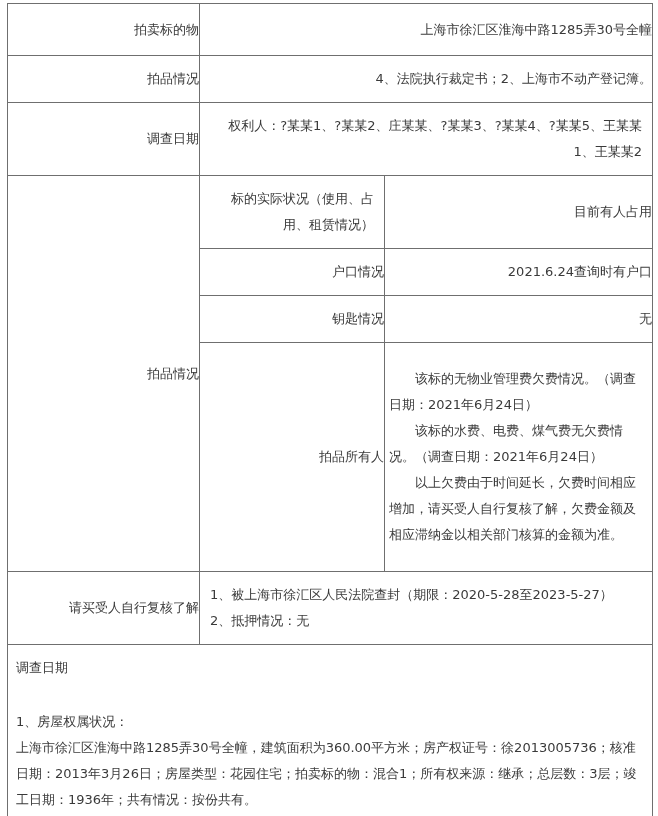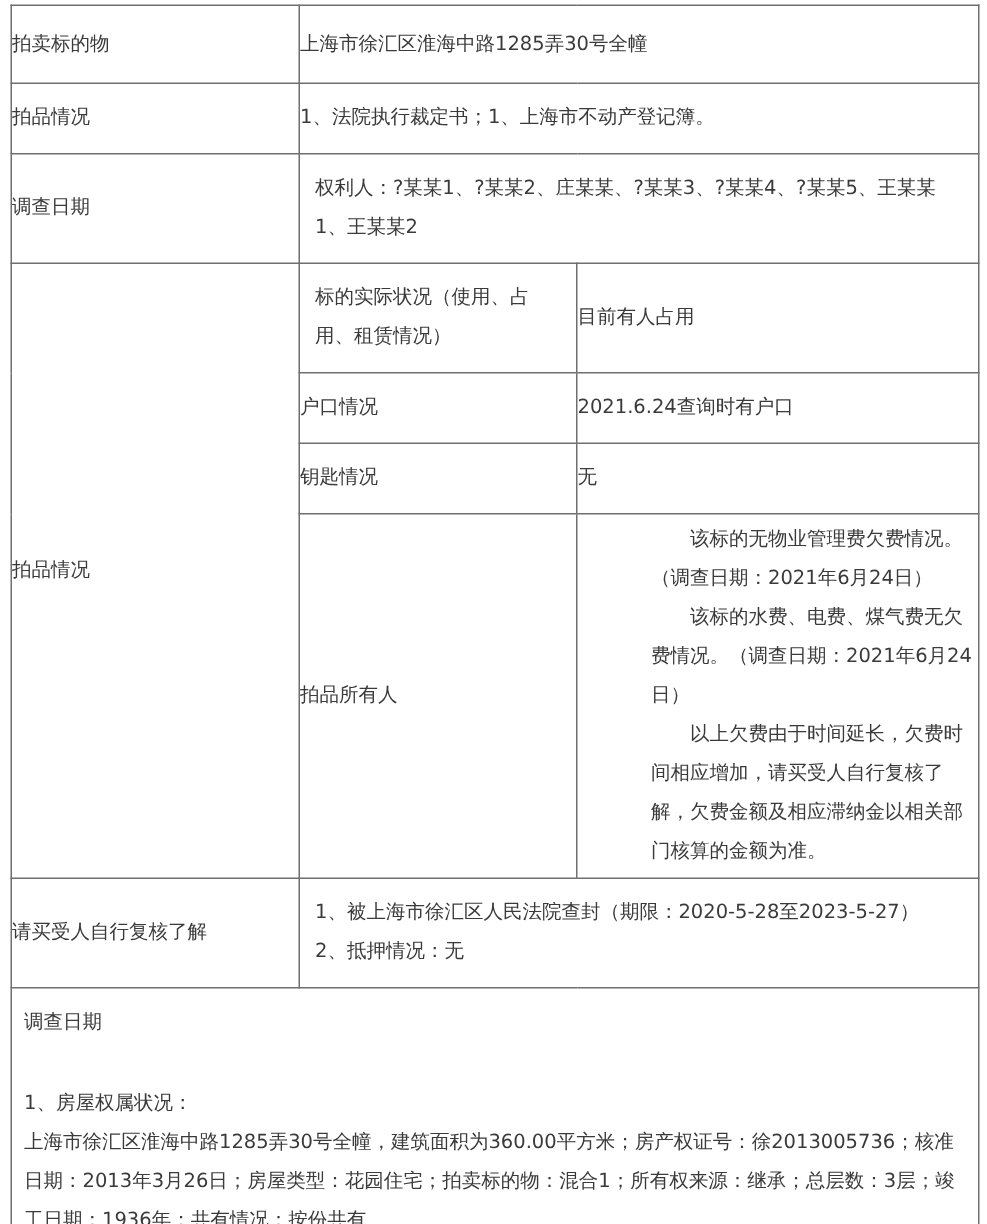--- a/index.html
+++ b/index.html
@@ -11,49 +11,49 @@
   .tbl {
     position: absolute; left: 7px; top: 3px;
     width: 645px;
     border-collapse: collapse;
     table-layout: fixed;
   }
   .tbl td {
     border: 1.5px solid #6f6f6f;
     padding: 0;
     vertical-align: middle;
-    text-align: left;
+    text-align: right;
     line-height: 24px;
   }
   .c1 { width: 192px; }
   .c2 { width: 185px; }
   .c3 { width: 268px; }
   .pad { padding: 0 10px !important; }
   .left { text-align: left !important; }
-  .para { text-indent: 2em; line-height: 26px; text-align: left; margin-left: 45px; }
+  .para { text-indent: 2em; line-height: 26px; text-align: left; }
   .intro { text-align: left !important; vertical-align: top !important; padding: 10px 8px 0 8px !important; line-height: 26px !important; }
   .intro-title { margin-bottom: 28px; }
 </style>
 </head>
 <body>
 
 <table class="tbl">
   <colgroup>
     <col class="c1">
       <col class="c2">
       <col class="c3">
   </colgroup>
   <tbody>
       <tr style="height:52px">
     <td>拍卖标的物</td>
     <td colspan="2">上海市徐汇区淮海中路1285弄30号全幢</td>
   </tr>
   <tr style="height:47px">
     <td>拍品情况</td>
-    <td colspan="2">1、法院执行裁定书；1、上海市不动产登记簿。</td>
+    <td colspan="2">4、法院执行裁定书；2、上海市不动产登记簿。</td>
   </tr>
   <tr style="height:73px">
     <td>调查日期</td>
     <td colspan="2" class="pad" style="line-height:26px">权利人：?某某1、?某某2、庄某某、?某某3、?某某4、?某某5、王某某1、王某某2</td>
   </tr>
   <tr style="height:73px">
     <td rowspan="4">拍品情况</td>
     <td class="pad" style="line-height:26px">标的实际状况（使用、占用、租赁情况）</td>
     <td>目前有人占用</td>
   </tr>

